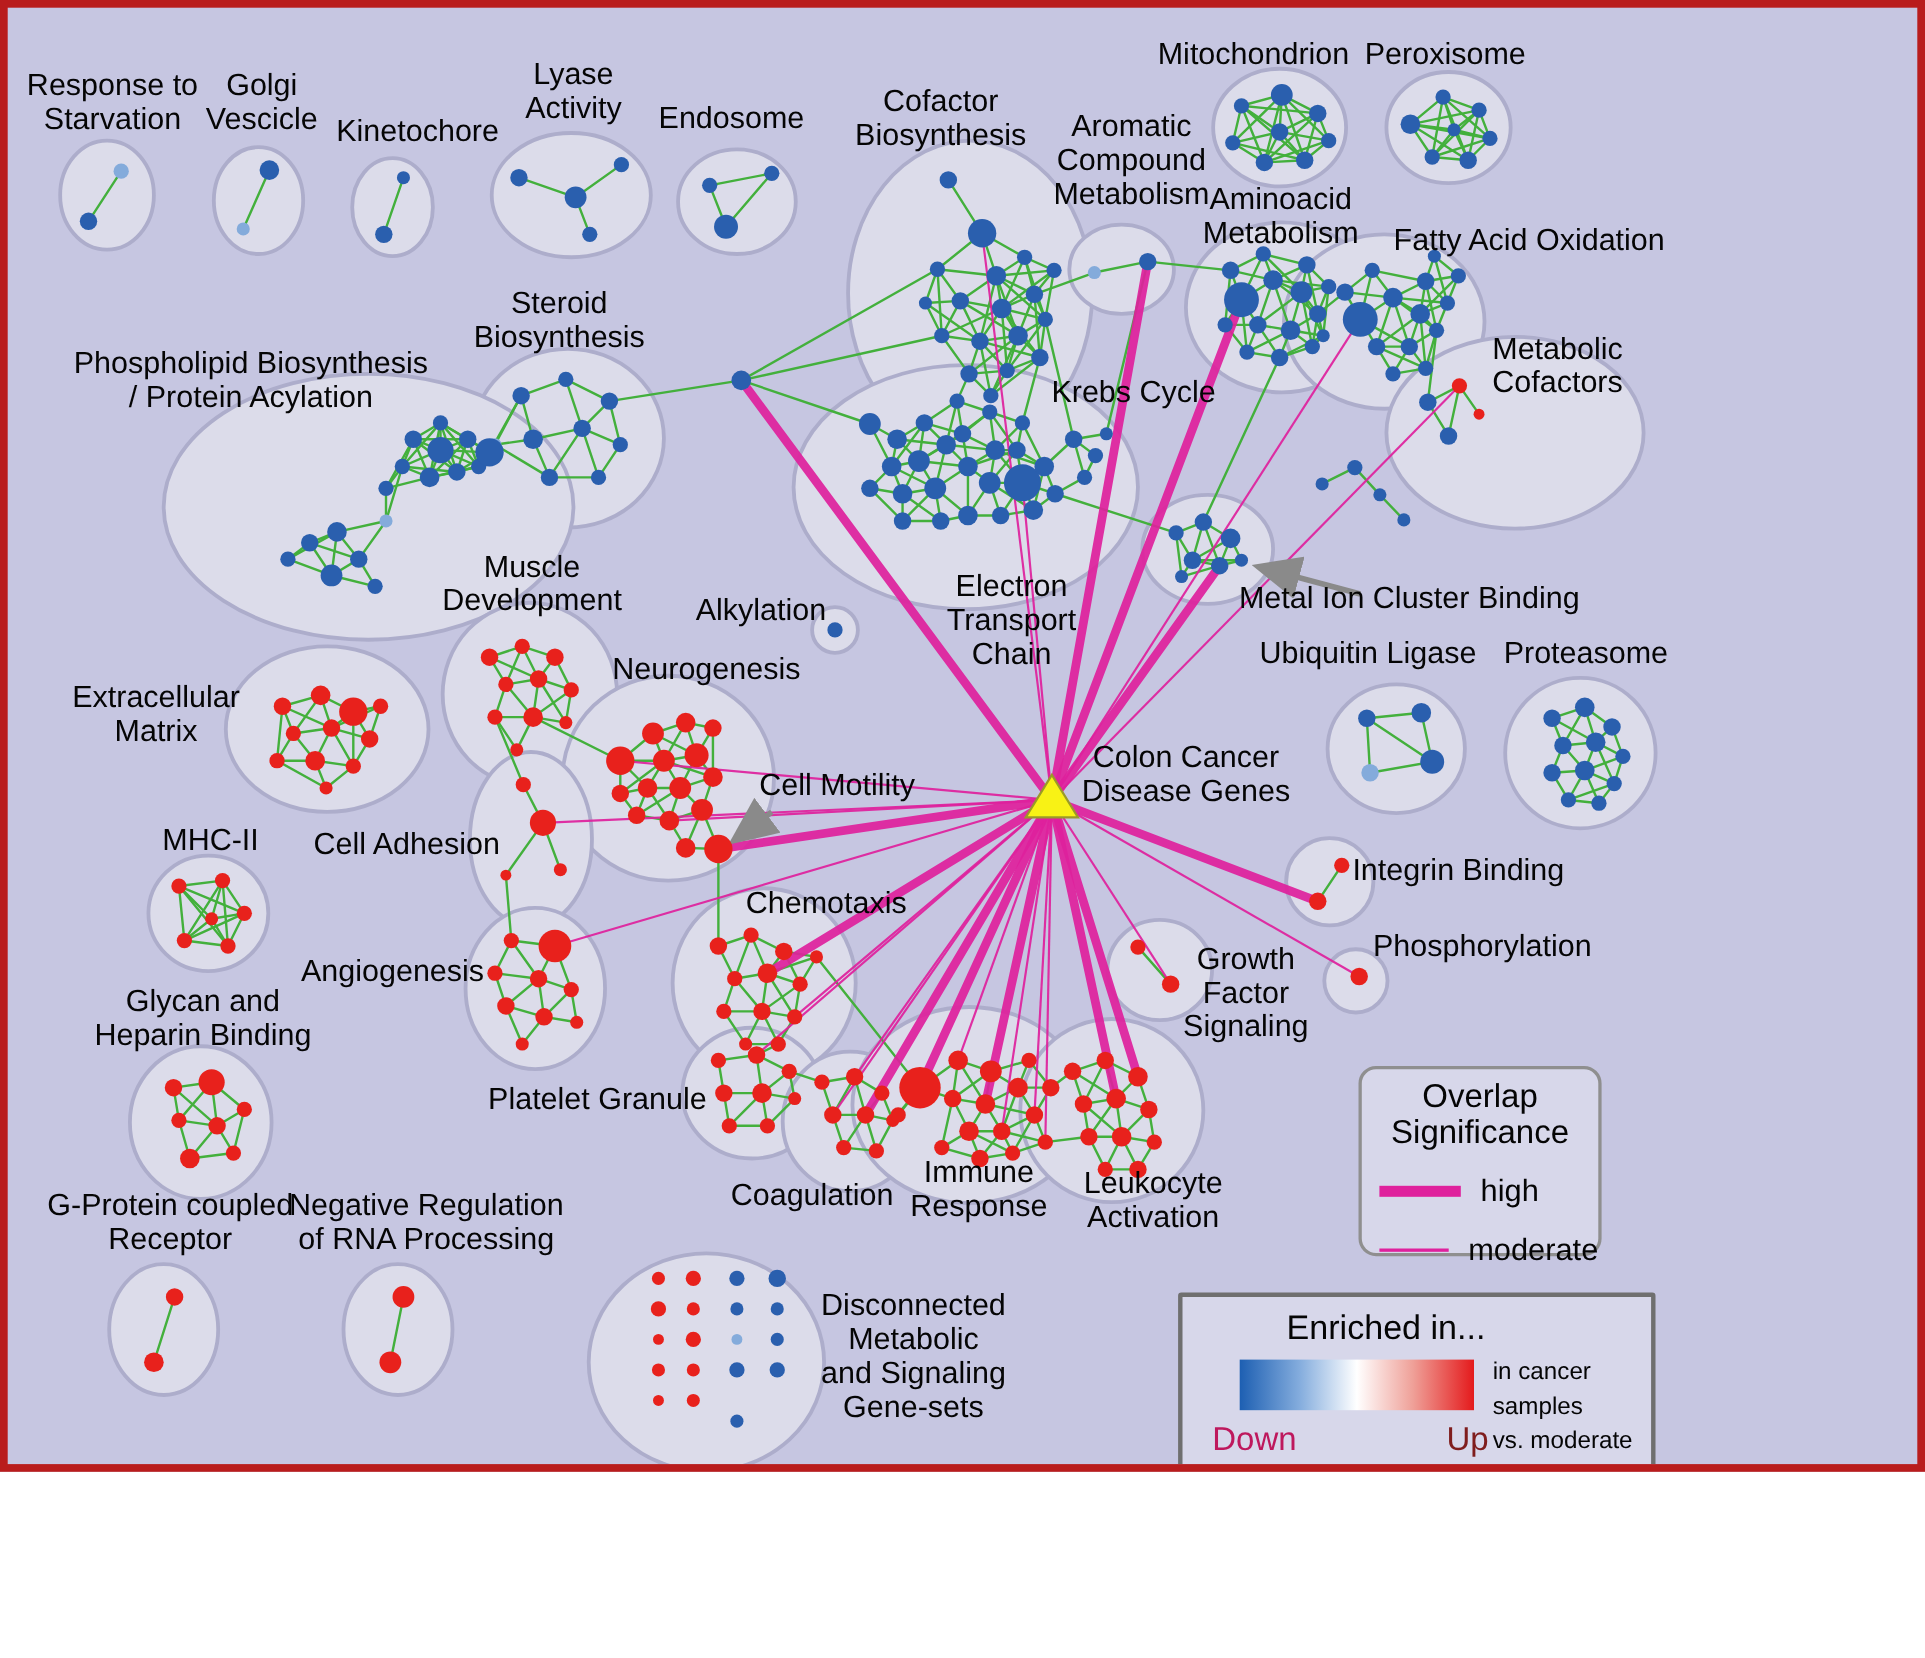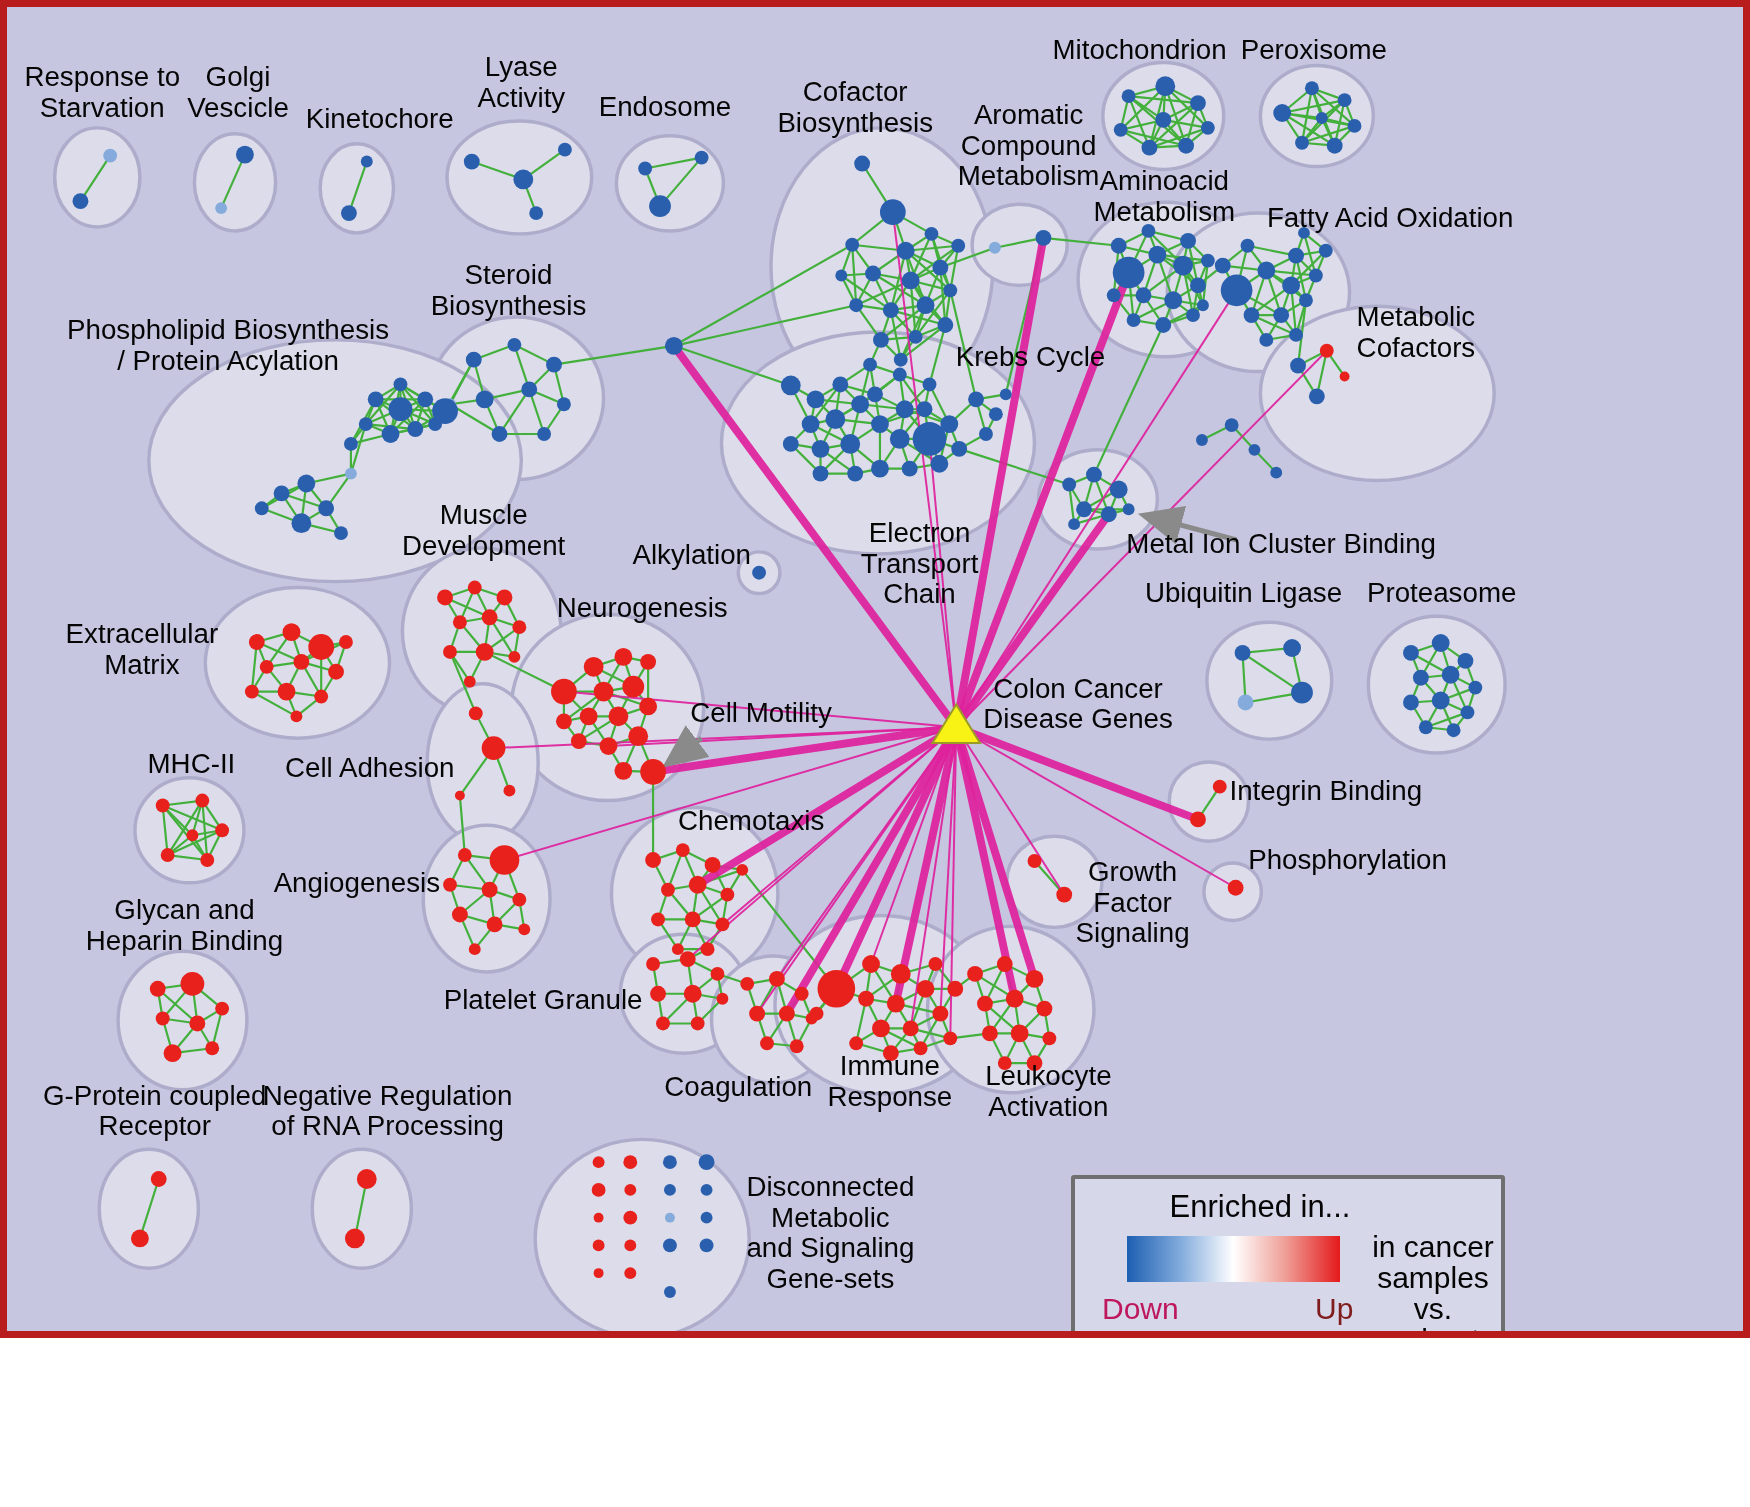--- a/index.html
+++ b/index.html
@@ -23,21 +23,21 @@
   .lo-swatch-mod{width:74px;height:3px;background:var(--magenta,#df219d);display:inline-block}
   .lo-text{font-size:28px;margin-left:18px;color:#050505}
 
   .legend-enriched{position:absolute;left:1064px;top:1168px;width:434px;height:167px;border:4px solid #6f6f6f;
     border-radius:3px;background:rgba(235,235,246,.45);z-index:3}
   .le-title{position:absolute;left:20px;top:10px;width:330px;text-align:center;font-size:31px;color:#050505}
   .le-bar{position:absolute;left:52px;top:57px;width:213px;height:46px;
     background:linear-gradient(90deg,var(--enrblue,#1d5fb2) 0%,#86aede 26%,#ffffff 50%,#efa098 74%,var(--enrred,#e41a1c) 100%)}
   .le-down{position:absolute;left:27px;top:113px;font-size:30px;color:#be185d}
   .le-up{position:absolute;left:240px;top:113px;font-size:30px;color:#7f1d1d}
-  .le-note{position:absolute;left:282px;top:52px;width:152px;text-align:center;font-size:30px;line-height:31px;color:#050505}
+  .le-note{position:absolute;left:282px;top:52px;width:152px;font-size:22px;line-height:31px;color:#050505}
 </style>
 </head>
 <body>
 
 <div class="stage">
   <svg id="net" viewBox="0 0 1750 1507">
       <defs>
         <marker id="ah" markerWidth="9" markerHeight="8" refX="7" refY="4" orient="auto">
           <polygon points="0,0 9,4 0,8" fill="#8a8a8a"></polygon>
         </marker>
@@ -1125,20 +1125,34 @@
         <text x="1247" y="601" class="cluster-label"><tspan x="1247" y="601">Ubiquitin Ligase</tspan></text>
         <text x="1447" y="601" class="cluster-label"><tspan x="1447" y="601">Proteasome</tspan></text>
         <text x="148" y="1108" class="cluster-label"><tspan x="148" y="1108">G-Protein coupled</tspan><tspan x="148" y="1139">Receptor</tspan></text>
         <text x="383" y="1108" class="cluster-label"><tspan x="383" y="1108">Negative Regulation</tspan><tspan x="383" y="1139">of RNA Processing</tspan></text>
         <text x="830" y="1200" class="cluster-label"><tspan x="830" y="1200">Disconnected</tspan><tspan x="830" y="1231">Metabolic</tspan><tspan x="830" y="1262">and Signaling</tspan><tspan x="830" y="1293">Gene-sets</tspan></text>
         <text x="760" y="722" class="cluster-label"><tspan x="760" y="722">Cell Motility</tspan></text>
         <text x="1080" y="697" class="cluster-label"><tspan x="1080" y="697">Colon Cancer</tspan><tspan x="1080" y="728">Disease Genes</tspan></text>
       </g>
     </svg>
 
+  <div class="legend-overlap">
+    <div class="lo-title">
+      <span>Overlap</span><br>
+      <span>Significance</span>
+    </div>
+    <div class="lo-row">
+      <span class="lo-swatch-high"></span>
+      <span class="lo-text">high</span>
+    </div>
+    <div class="lo-row">
+      <span class="lo-swatch-mod"></span>
+      <span class="lo-text">moderate</span>
+    </div>
+  </div>
 
   <div class="legend-enriched">
     <div class="le-title">Enriched in...</div>
     <div class="le-bar"></div>
     <div class="le-down">Down</div>
     <div class="le-up">Up</div>
     <div class="le-note">
       <span>in cancer</span><br>
       <span>samples</span><br>
       <span>vs. moderate</span>

